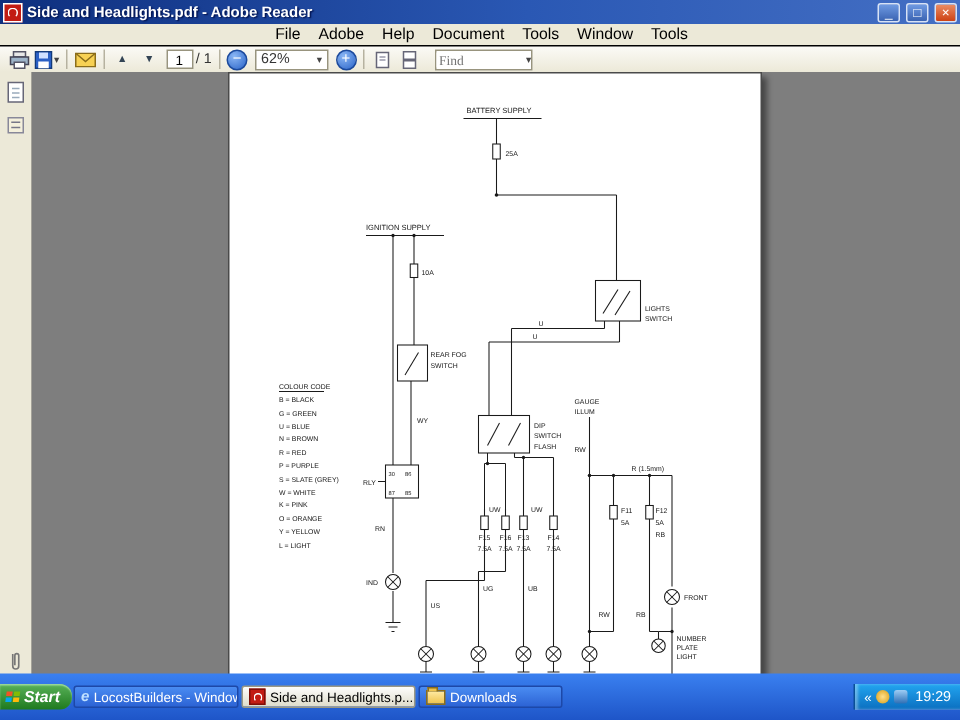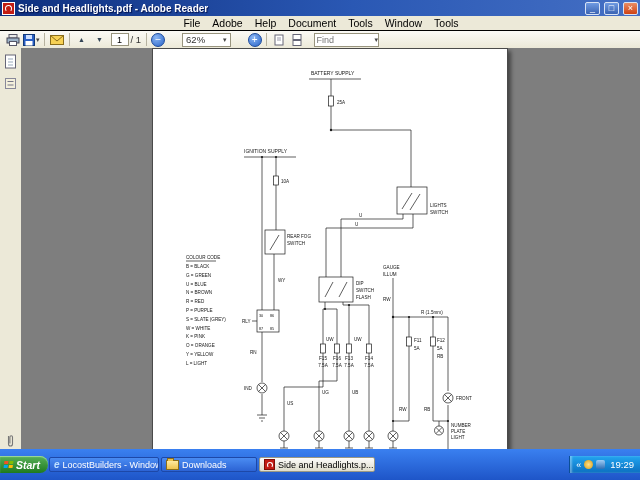--- a/index.html
+++ b/index.html
@@ -36,25 +36,25 @@
   .sep{width:1px;height:13px;background:#b6b2a0;margin:0 3px;flex:none;}
   .caret{font-size:7px;color:#444;}
   .arrowbtn{font-size:7px;color:#345;}
   .page-input{width:16px;height:11px;font-size:9px;border:1px solid #98947e;
     text-align:center;padding:0;margin:0 2px;}
   .page-count{margin-right:2px;}
   .roundbtn{width:14px;height:14px;border-radius:50%;border:1px solid #1c4a9c;
     background:radial-gradient(circle at 35% 30%,#8ab6f4,#2a64c8);color:#fff;
     font-size:10px;line-height:11px;text-align:center;padding:0;margin:0 1px;flex:none;}
   .zoom-select{display:flex;align-items:center;background:#fff;border:1px solid #98947e;
-    height:12px;padding:0 3px;gap:18px;min-width:30px;margin:0 16px;}
+    height:12px;padding:0 3px;gap:18px;min-width:30px;margin:0 4px;}
   .find-box{display:flex;align-items:center;background:#fff;border:1px solid #98947e;
     height:12px;margin-left:8px;}
   .find-box input{border:none;width:56px;font-size:9px;padding:0 2px;outline:none;
-    font-family:Liberation Sans, sans-serif;color:#555;}
+    font-family:Liberation Serif, serif;color:#555;}
 
   
   .navpane{position:absolute;top:48px;bottom:17px;left:0;width:21px;background:#ece9d8;
     border-right:1px solid #a8a490;}
   .np-top{position:absolute;top:6px;left:0;right:0;display:flex;flex-direction:column;
     align-items:center;gap:8px;}
   .np-bottom{position:absolute;bottom:14px;left:0;right:0;display:flex;justify-content:center;}
 
   
   .docarea{position:absolute;top:48px;bottom:17px;left:21px;right:0;background:#7e7e7e;
@@ -426,27 +426,27 @@
           <div class="f2"></div>
           <div class="f3"></div>
           <div class="f4"></div>
       </div>
       <span>Start</span>
     </div>
     <div class="task-btn" style="width:100px">
       <span class="ie-ico">e</span>
       <span>LocostBuilders - Window...</span>
     </div>
+    <div class="task-btn active" style="width:106px">
+      <span class="pdf-ico"></span>
+      <span>Side and Headlights.p...</span>
+    </div>
     <div class="task-btn" style="width:86px">
       <span class="folder-ico"></span>
       <span>Downloads</span>
-    </div>
-    <div class="task-btn active" style="width:106px">
-      <span class="pdf-ico"></span>
-      <span>Side and Headlights.p...</span>
     </div>
     <div class="tb-space"></div>
     <div class="tray">
       <span class="chev">«</span>
       <span class="tray-ico1"></span>
       <span class="tray-ico2"></span>
       <span class="clock">19:29</span>
     </div>
   </div>
 

